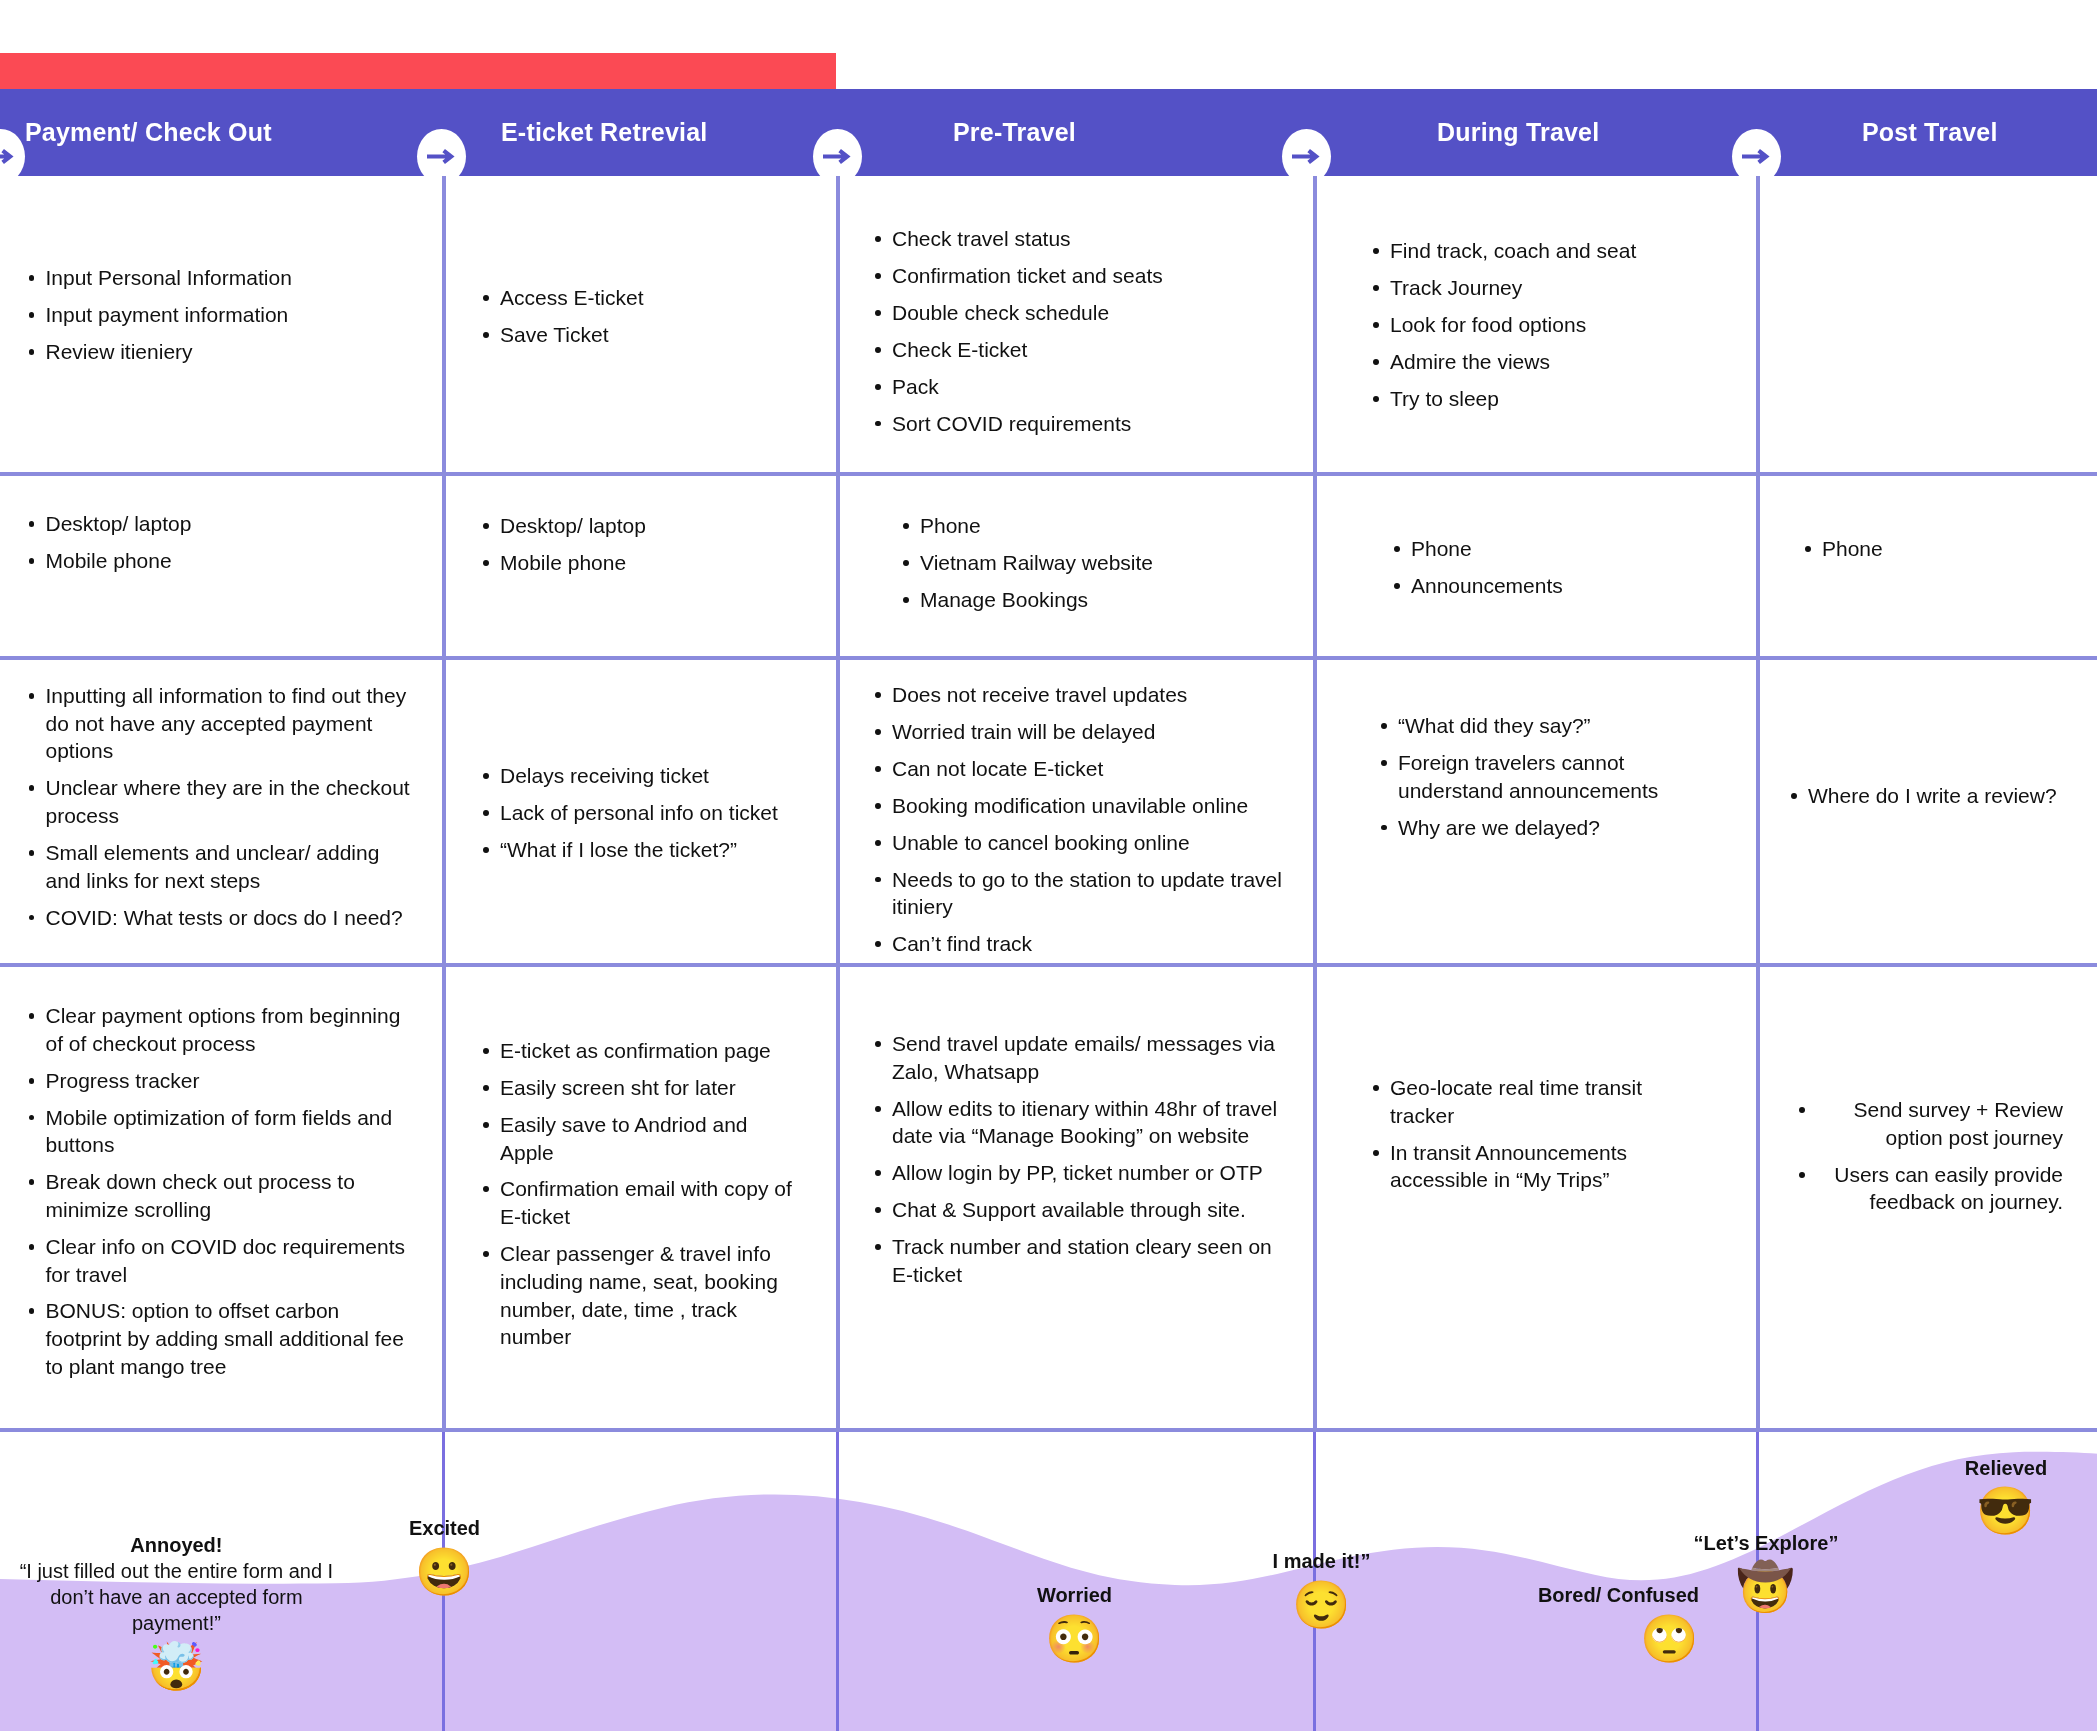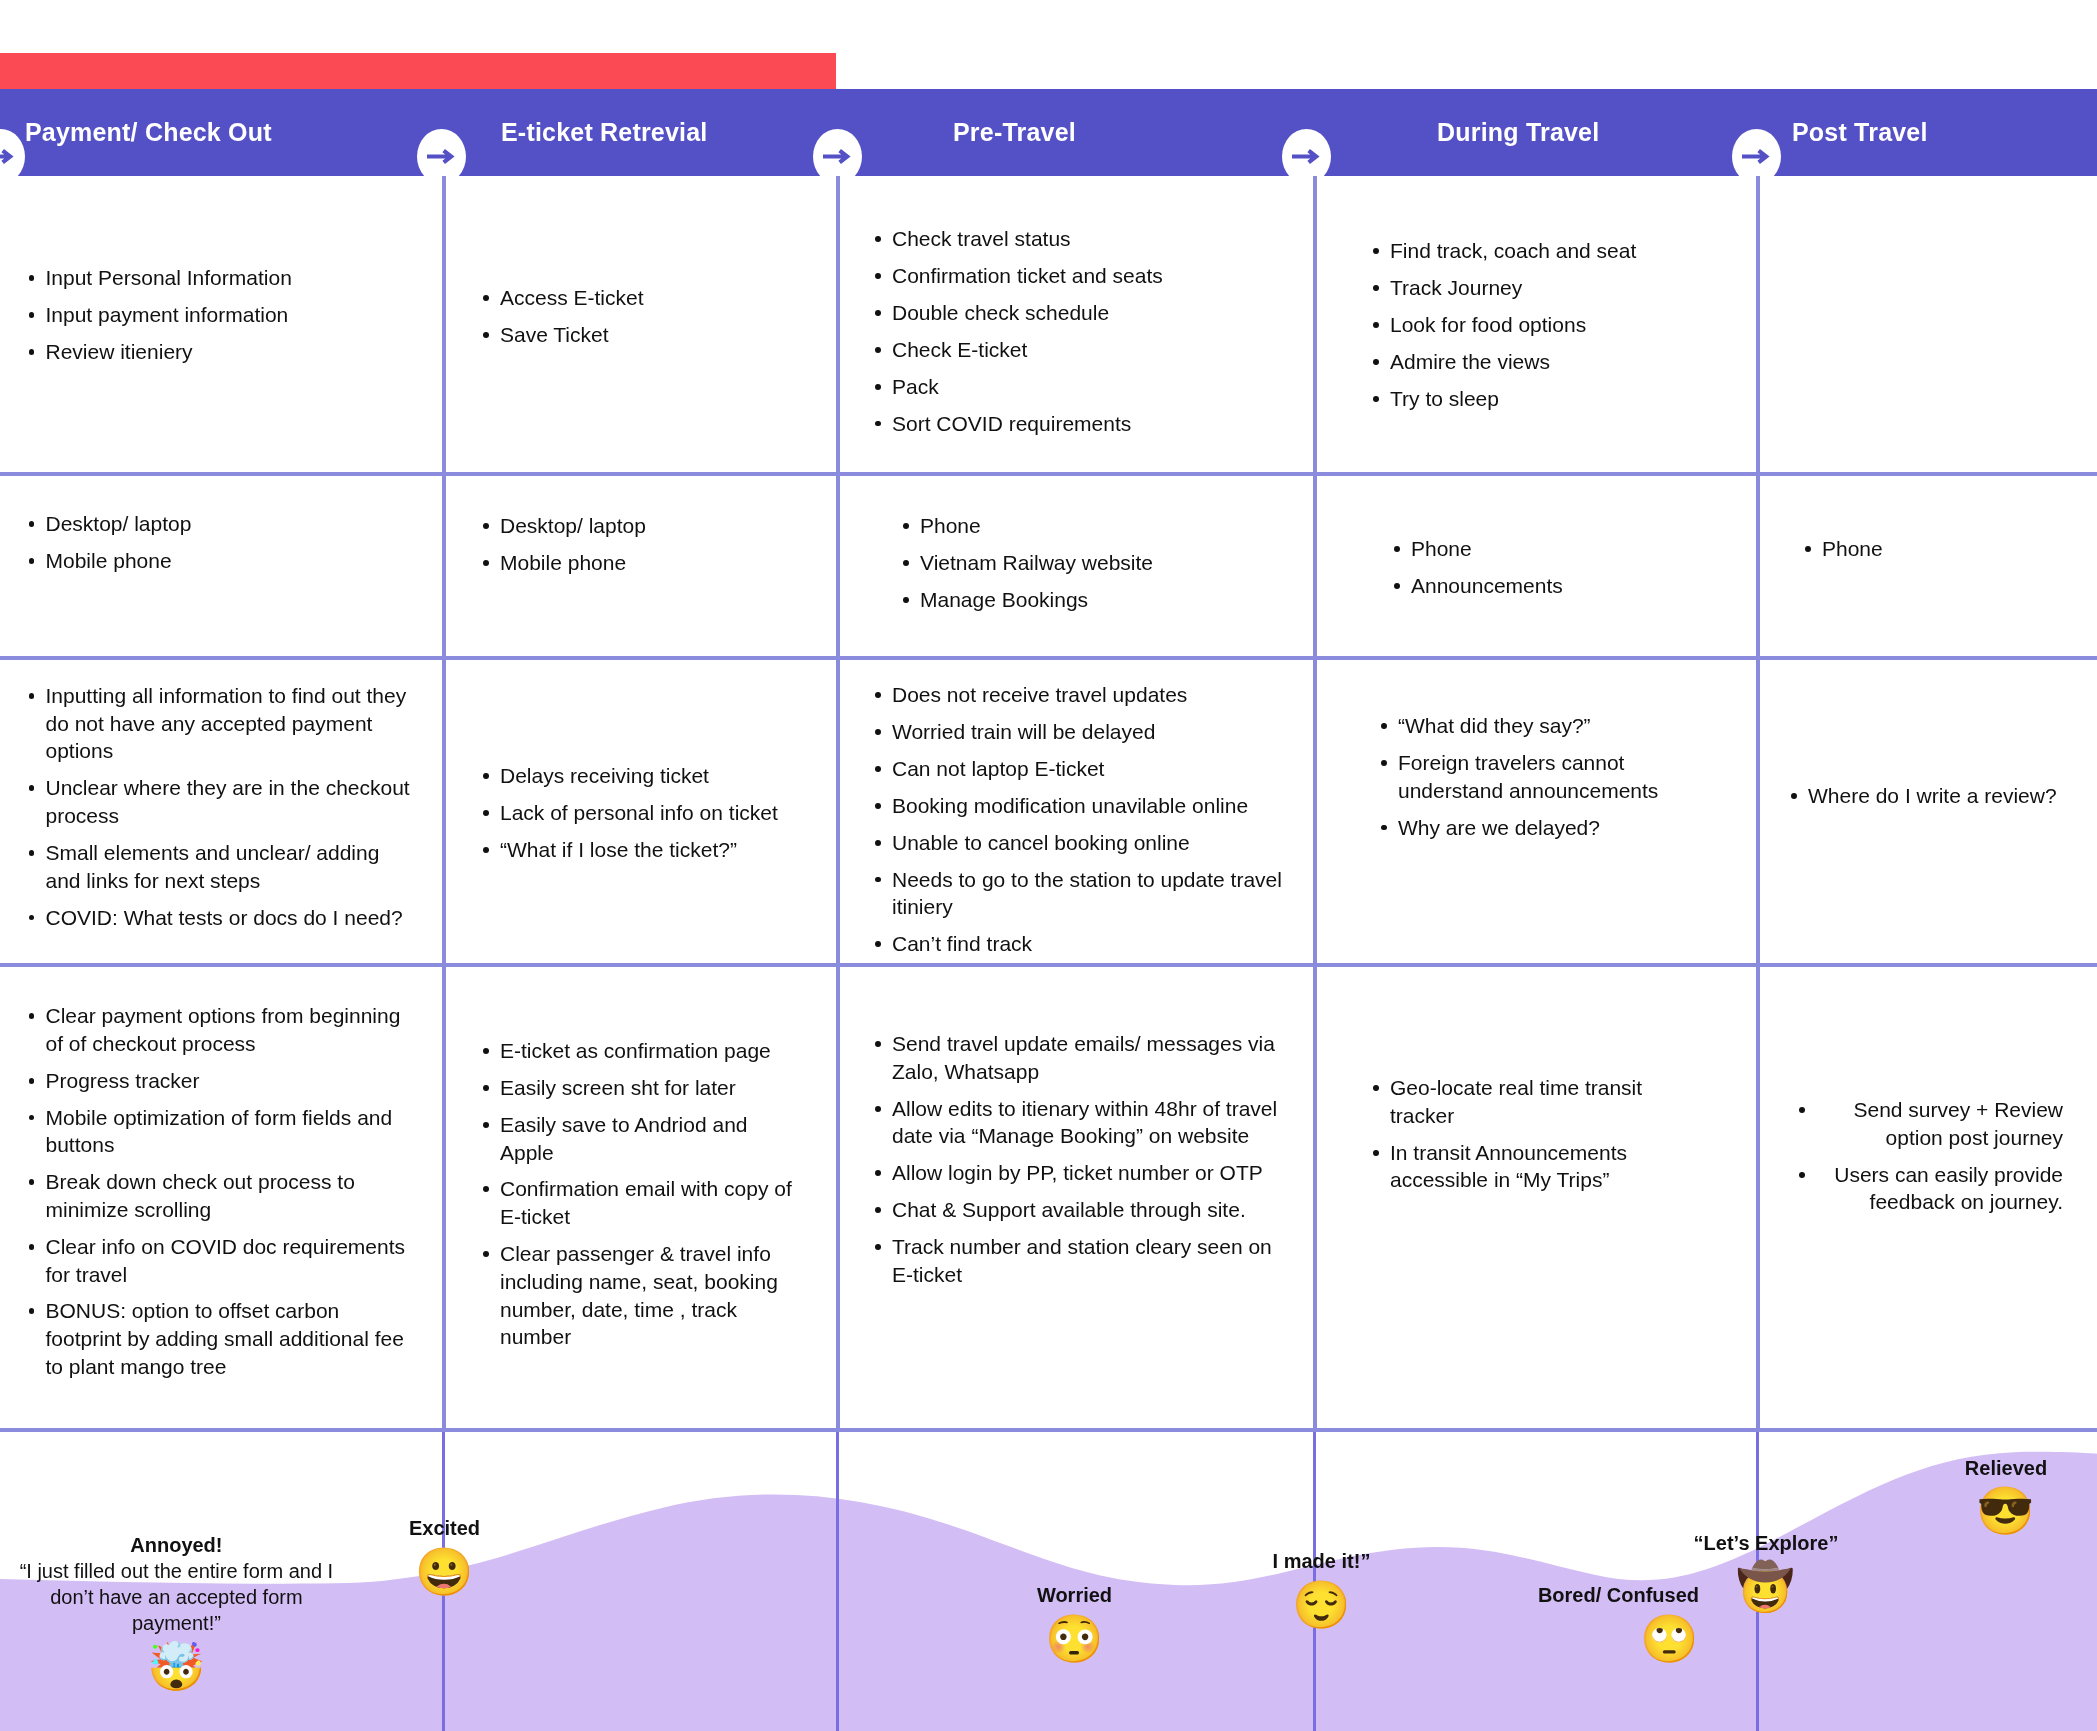--- a/index.html
+++ b/index.html
@@ -107,21 +107,21 @@
         </svg>
     </div>
 
     <div class="phase-label" style="left:1437px;">During Travel</div>
     <div class="arrow-node" style="left:1732px;">
       <svg width="30" height="17" viewBox="0 0 36 20">
           <path d="M0 10 H26 M20 3 L29 10 L20 17" stroke="#5451c6" stroke-width="5" fill="none"></path>
         </svg>
     </div>
 
-    <div class="phase-label" style="left:1792px;">Post  Travel</div>
+    <div class="phase-label" style="left:1862px;">Post  Travel</div>
   </div>
 
   <div class="vline" style="left:442px;  height:1256px;"></div>
   <div class="vline" style="left:836px;  height:1256px;"></div>
   <div class="vline" style="left:1313px; height:1256px;"></div>
   <div class="vline" style="left:1756px; height:1256px;"></div>
 
   <div class="hline" style="top:472px;"></div>
   <div class="hline" style="top:656px;"></div>
   <div class="hline" style="top:963px;"></div>
@@ -203,21 +203,21 @@
     <ul>
         <li>Delays receiving ticket</li>
         <li>Lack of personal info on ticket</li>
         <li>“What if I lose the ticket?”</li>
       </ul>
   </div>
   <div class="cell" style="left:870px; top:681px; width:420px;">
     <ul>
         <li>Does not receive travel updates</li>
         <li>Worried train will be delayed</li>
-        <li>Can not laptop E-ticket</li>
+        <li>Can not locate E-ticket</li>
         <li>Booking modification unavilable online</li>
         <li>Unable to cancel booking online</li>
         <li>Needs to go to the station to update travel itiniery</li>
         <li>Can’t find track</li>
       </ul>
   </div>
   <div class="cell" style="left:1376px; top:712px; width:285px;">
     <ul>
         <li>“What did they say?”</li>
         <li>Foreign travelers cannot understand announcements</li>

